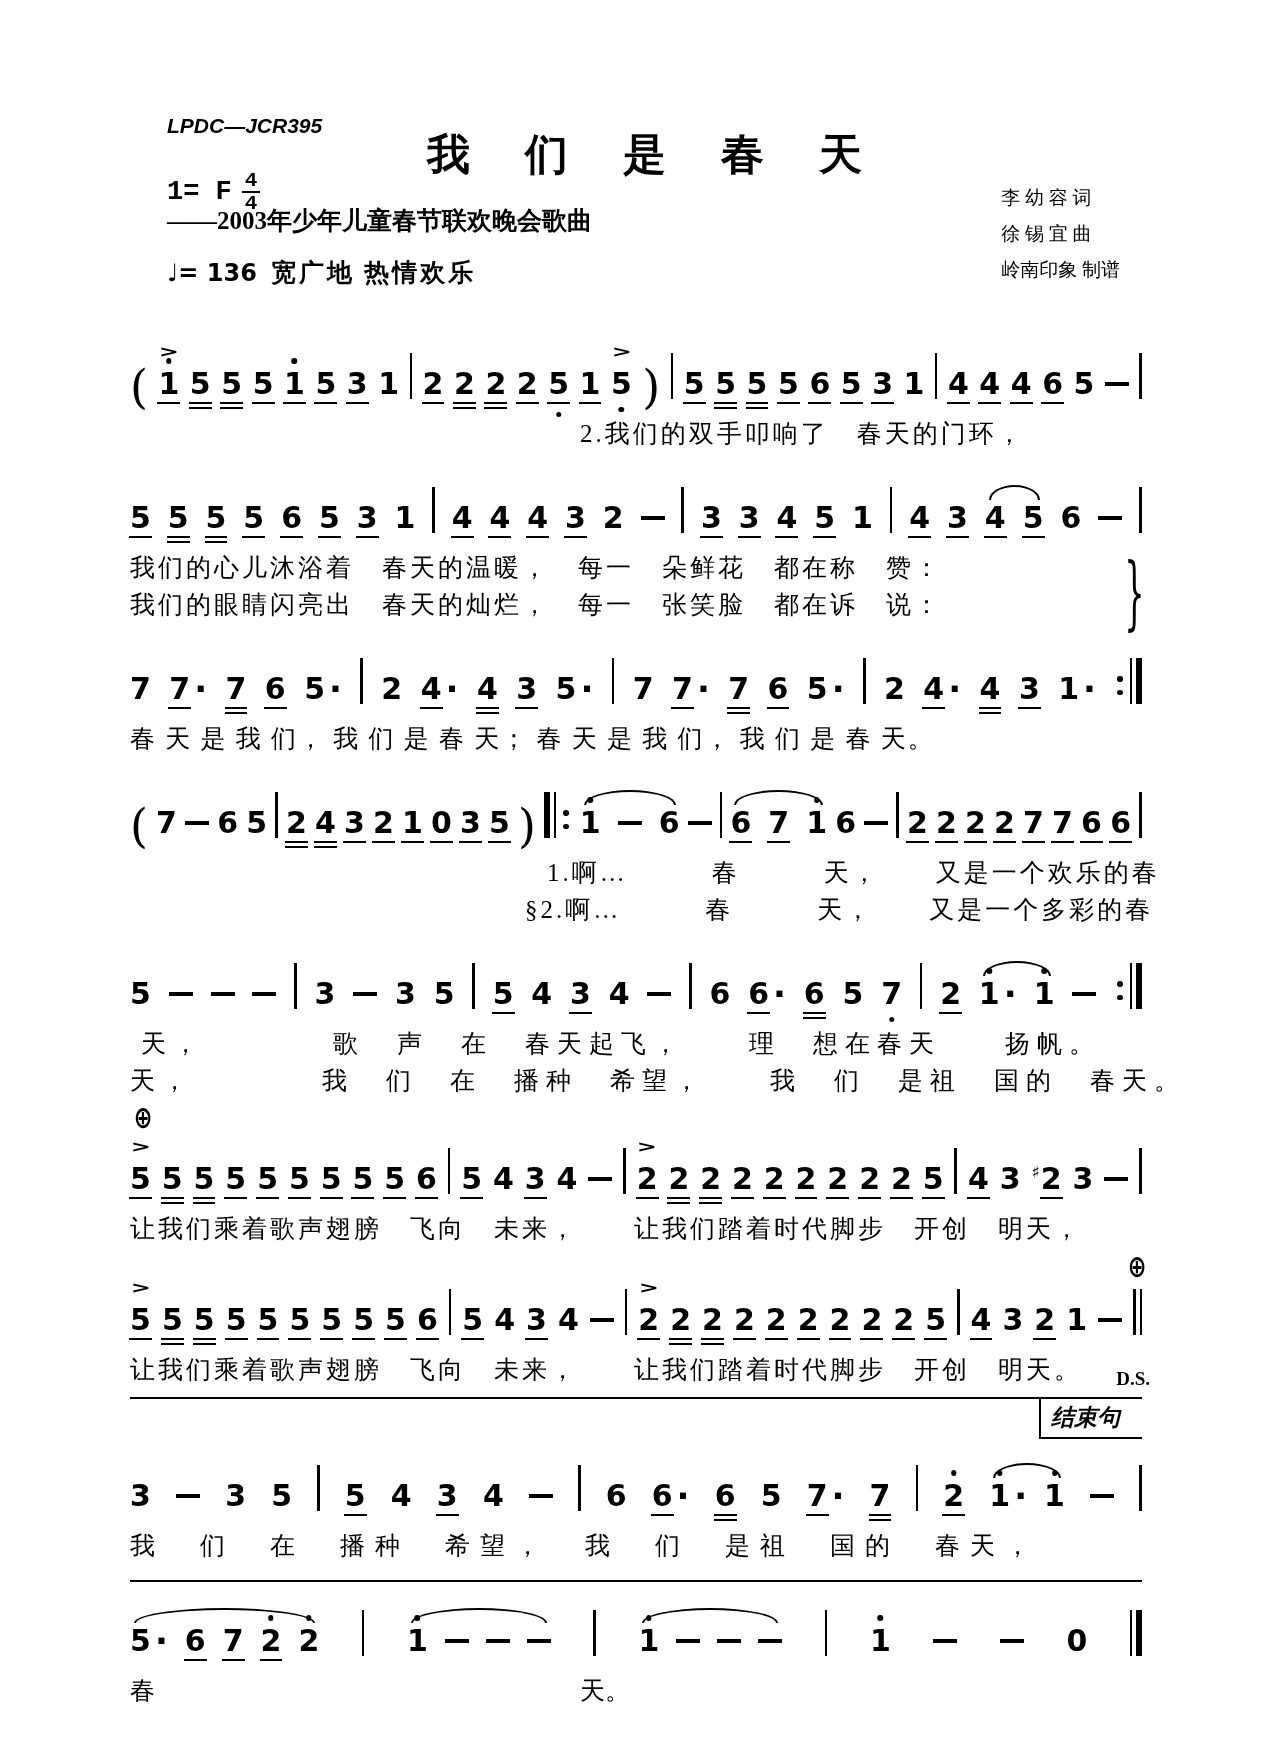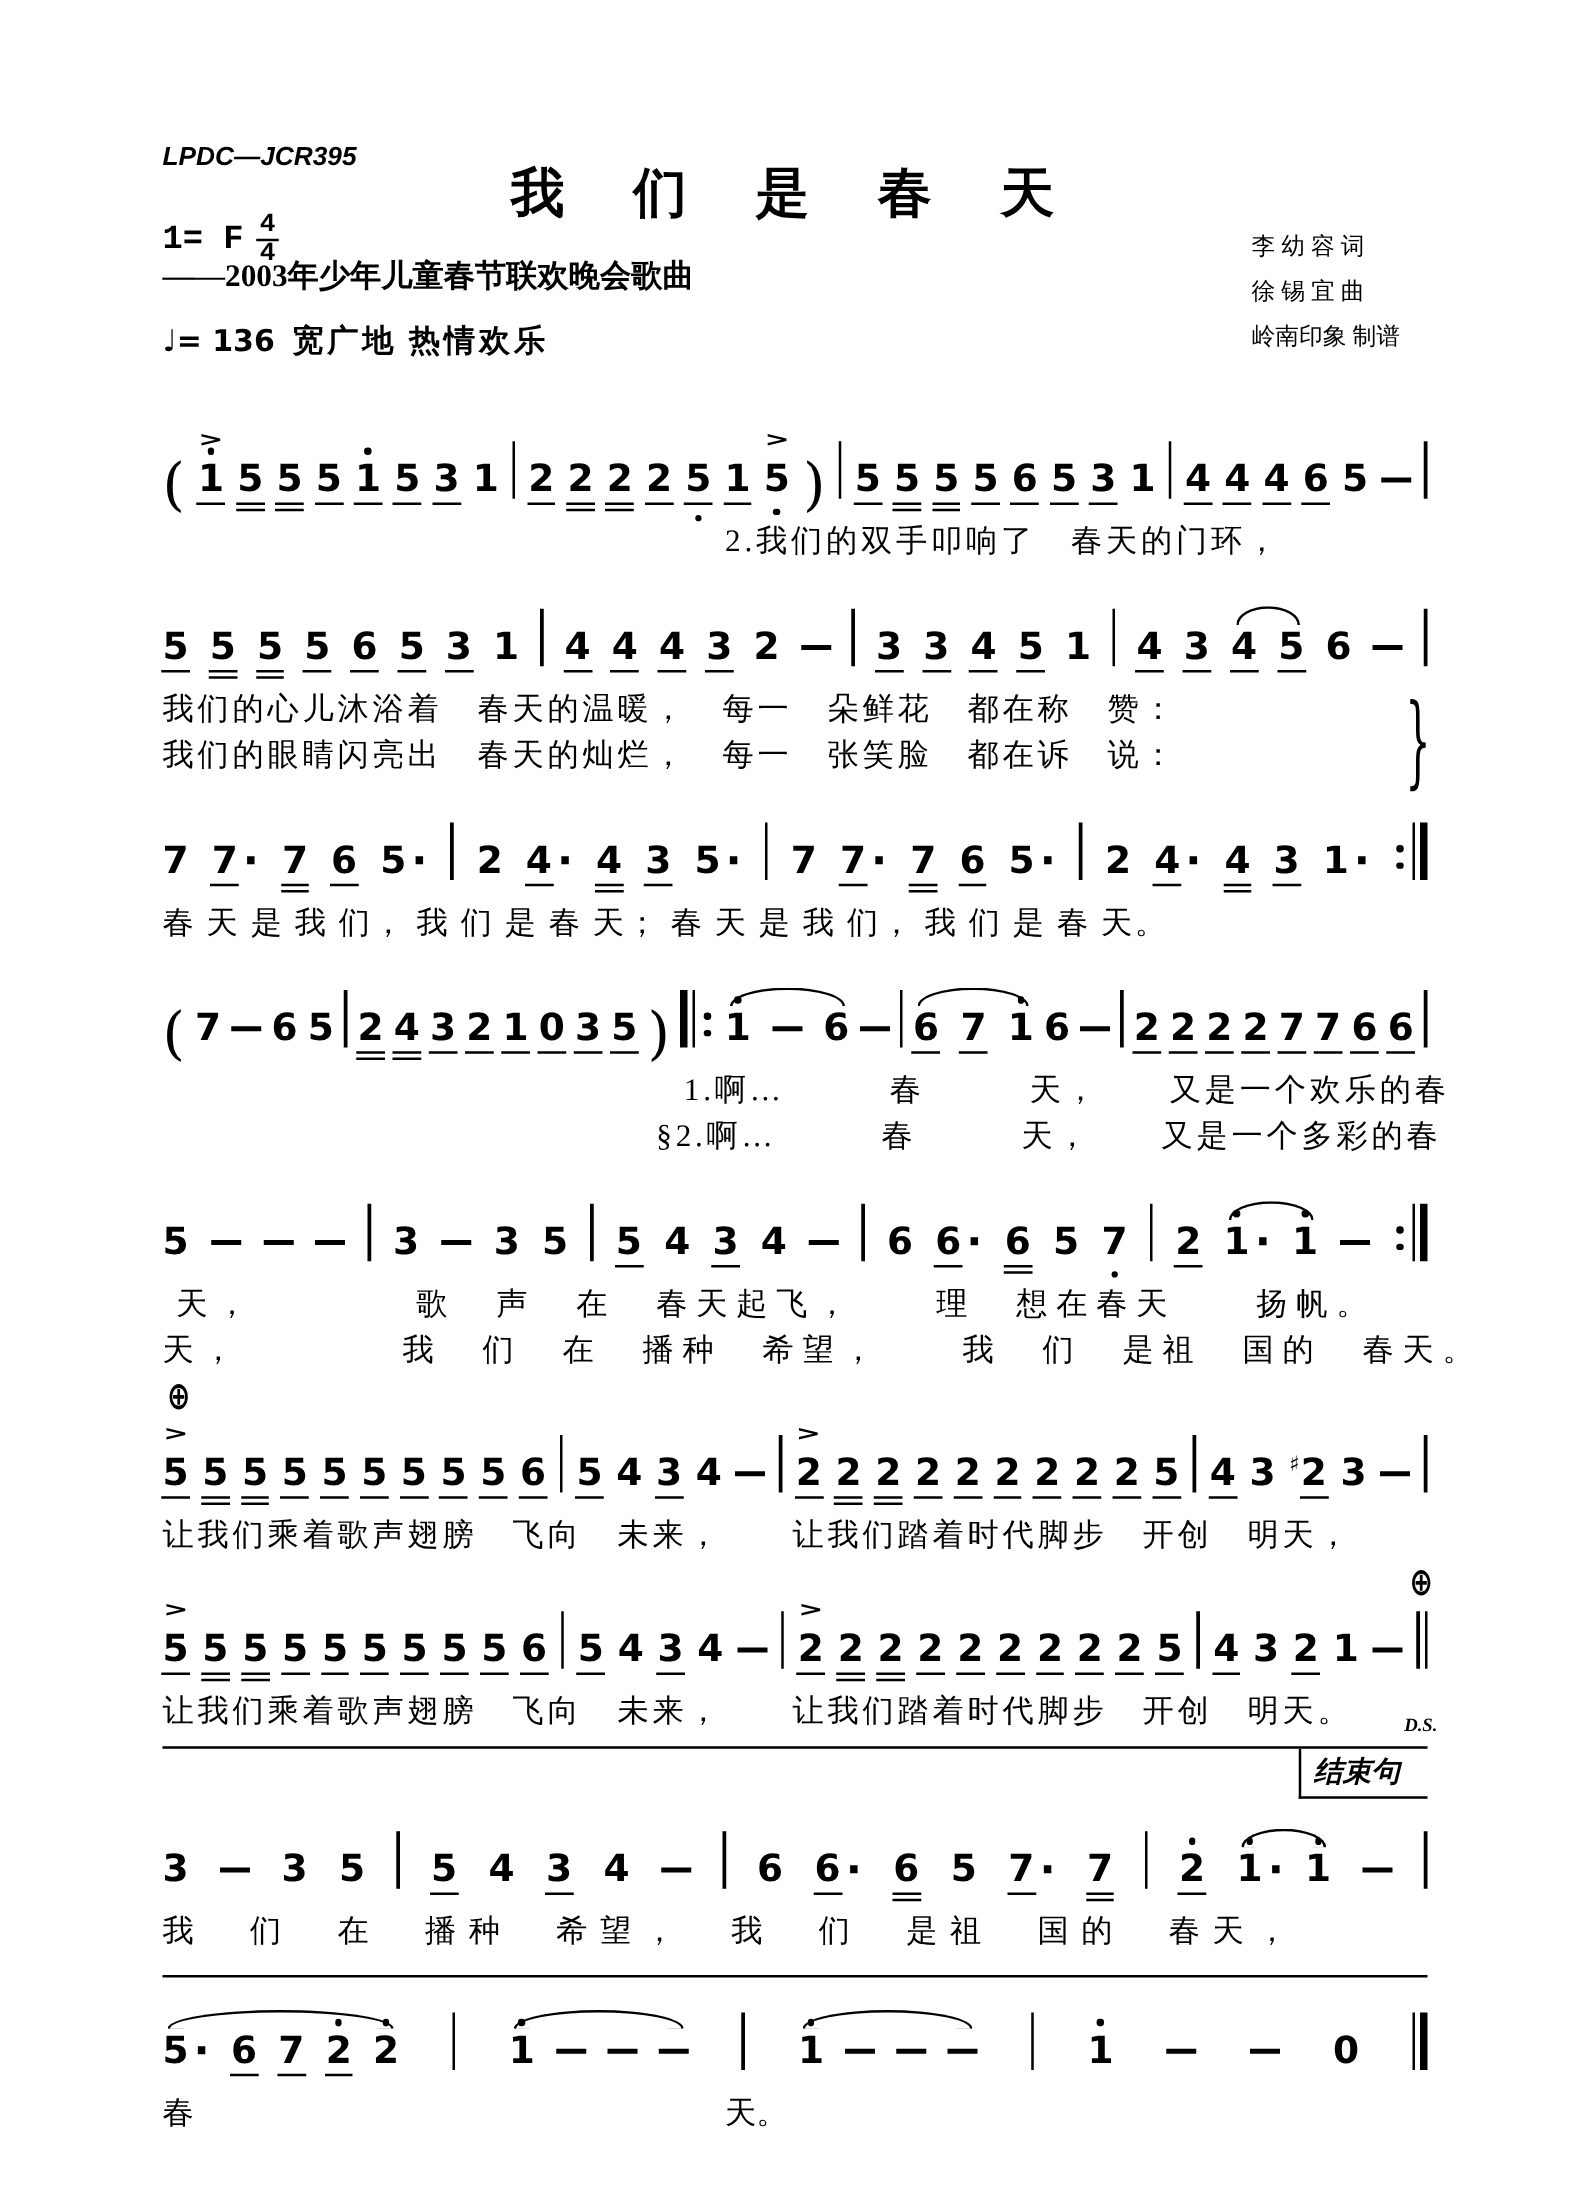--- a/index.html
+++ b/index.html
@@ -1,20 +1,20 @@
 <!DOCTYPE html>
 <html><head>
 <meta charset="utf-8">
 <style>
   html,body{margin:0;padding:0;background:#fff;}
   body{width:1272px;height:1752px;color:#000;font-family:"Liberation Serif",serif;overflow:hidden;}
   .sheet{box-sizing:border-box;width:1272px;padding:104px 130px 0 130px;}
 
   
-  .hdr{position:relative;height:216px;}
+  .hdr{position:relative;height:216px;margin-left:37px;}
   .catalog{position:absolute;left:0;top:10px;font-style:italic;font-weight:bold;font-size:21px;font-family:"Liberation Sans",sans-serif;}
   .title{position:absolute;left:0;right:0;top:22px;text-align:center;font-size:43px;font-weight:bold;letter-spacing:20px;font-family:"DejaVu Serif",serif;}
   .keysig{position:absolute;left:0;top:66px;display:flex;align-items:center;font-weight:bold;font-size:27px;font-family:Liberation Mono, monospace;}
   .frac{display:inline-flex;flex-direction:column;align-items:center;font-size:21px;line-height:21px;margin-left:10px;}
   .frac .den{border-top:2.5px solid #000;padding:0 3px;}
   .frac .num{padding:0 3px;}
   .subtitle{position:absolute;left:0;right:60px;top:100px;text-align:left;font-size:25px;font-weight:bold;}
   .credits{position:absolute;right:22px;top:76px;font-size:19px;line-height:36px;}
   .tempo{position:absolute;left:0;top:152px;display:flex;align-items:center;font-weight:bold;font-size:24px;font-family:"DejaVu Sans",sans-serif;}
   .tempo .zh{font-family:"Liberation Serif",serif;margin-left:14px;letter-spacing:3px;font-size:25px;}
@@ -41,21 +41,21 @@
   .rdots{display:inline-flex;flex-direction:column;gap:8px;margin:0 3px 9px 3px;}
   .rdot{width:5.5px;height:5.5px;background:#000;border-radius:50%;}
   .paren{font-size:46px;line-height:34px;transform:translateY(5px);font-family:"DejaVu Serif",serif;}
   .dashtok{width:24px;height:4px;background:#000;margin-bottom:13px;}
   .slurgrp{display:inline-flex;align-items:flex-end;gap:17px;position:relative;}
   .slur-arc{position:absolute;top:-17px;left:4px;right:4px;height:13px;border:2.5px solid #000;border-bottom:none;border-radius:50% 50% 0 0 / 100% 100% 0 0;}
   .lyric{font-size:25px;line-height:37px;white-space:nowrap;}
   .coda{position:absolute;font-size:31px;font-weight:bold;transform:scaleX(0.72);font-family:"DejaVu Sans",sans-serif;}
   .coda.left{left:0;top:-16px;}
   .coda.right{right:-8px;top:-8px;}
-  .ds{position:absolute;right:-8px;bottom:-2px;font-style:italic;font-weight:bold;font-size:15px;text-align:center;}
+  .ds{position:absolute;right:-8px;bottom:-2px;font-weight:bold;font-size:19px;text-align:center;}
   .brace{position:absolute;right:-18px;bottom:-6px;font-size:80px;line-height:72px;transform:scaleX(0.4);font-family:"DejaVu Serif",serif;}
   .endtop{border-top:2.5px solid #000;margin-top:8px;text-align:right;}
   .endlabel{display:inline-block;margin-left:3px;border-left:2.5px solid #000;border-bottom:2.5px solid #000;padding:3px 22px 4px 10px;font-style:italic;font-weight:bold;font-size:23px;}
   .rule{border:none;border-top:2.5px solid #000;margin:16px 0 2px 0;}
 </style>
 </head>
 <body>
 
 <div class="sheet">
 

